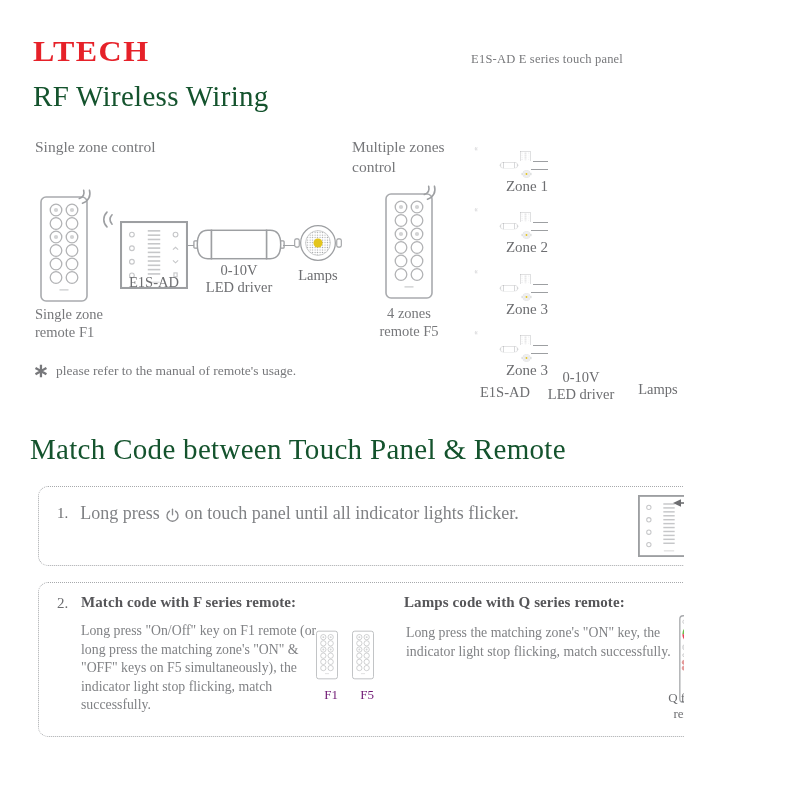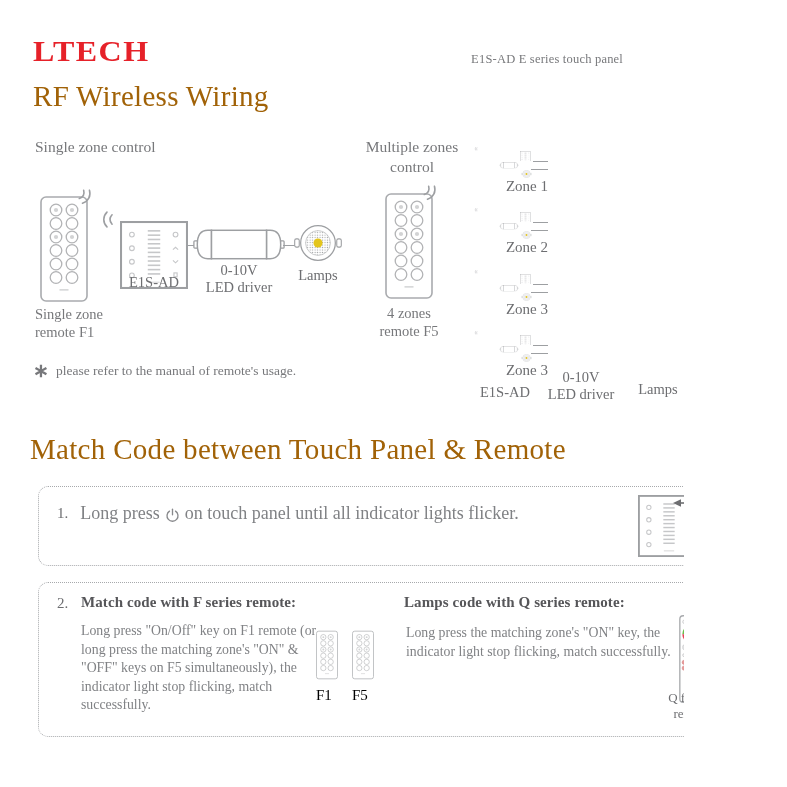--- a/index.html
+++ b/index.html
@@ -5,25 +5,25 @@
   * { margin:0; padding:0; box-sizing:border-box; }
   html,body { background:#fff; }
   .page {
     position:relative; width:684px; height:787px; background:#ffffff;
     font-family:Liberation Serif, serif; overflow:hidden;
   }
   .abs { position:absolute; }
 
   .logo { left:33px; top:34px; font-size:32px; font-weight:800; color:#e62129; letter-spacing:1.5px; transform:scaleY(0.92); transform-origin:left top; }
   .product { right:61px; top:52px; font-size:12.5px; color:#77787b; letter-spacing:0.2px; }
-  .h1 { font-weight:300; color:#a16207; letter-spacing:0.3px; }
+  .h1 { font-weight:300; color:#14532d; letter-spacing:0.3px; }
   .title1 { left:33px; top:80px; font-size:29px; }
   .title2 { left:30px; top:433px; font-size:29px; }
 
-  .seclabel { font-size:15.5px; color:#77787b; line-height:20px;text-align:center; }
+  .seclabel { font-size:15.5px; color:#77787b; line-height:20px; }
   .lbl-single { left:35px; top:137px; }
   .lbl-multi  { left:352px; top:137px; width:120px; }
 
   .caption { font-size:14.5px; color:#6d6e71; line-height:17px; text-align:center; }
   .caption-soft { font-size:14.5px; color:#77787b; line-height:17.5px; }
 
   .conn { border-top:1.5px solid #9d9fa2; height:0; }
 
   .zone-row { left:470px; height:48px; display:flex; align-items:flex-end;flex-direction:column; }
   .zone-row .rf { align-self:flex-start; margin-right:3px; }
@@ -39,21 +39,21 @@
 
   .stepnum { font-size:15px; color:#6d6e71; }
   .step1-line { left:18px; top:16px; display:flex; align-items:center; }
   .step1-line .stepnum { margin-right:12px; }
   .steptext { font-size:18px; color:#808285; }
   .inline-ico { margin:0 5px; color:#88898c; position:relative; top:2px; }
 
   .bold-head { font-size:15px; font-weight:bold; color:#565659; letter-spacing:0.1px; }
   .para { font-size:13.8px; color:#808285; line-height:18.6px; }
 
-  .minilabel { font-size:15px; color:#000000; text-align:left; }
+  .minilabel { font-size:13px; color:#701a75; text-align:right; }
   .qlabel { font-size:13px; color:#6d6e71; line-height:16px; text-align:center; }
 
   .pagenum { left:712px; top:749px; font-size:15px; color:#6d6e71; }
 
   svg { display:block; }
 </style>
 </head>
 <body>
 
 <svg width="0" height="0" style="position:absolute" aria-hidden="true">

